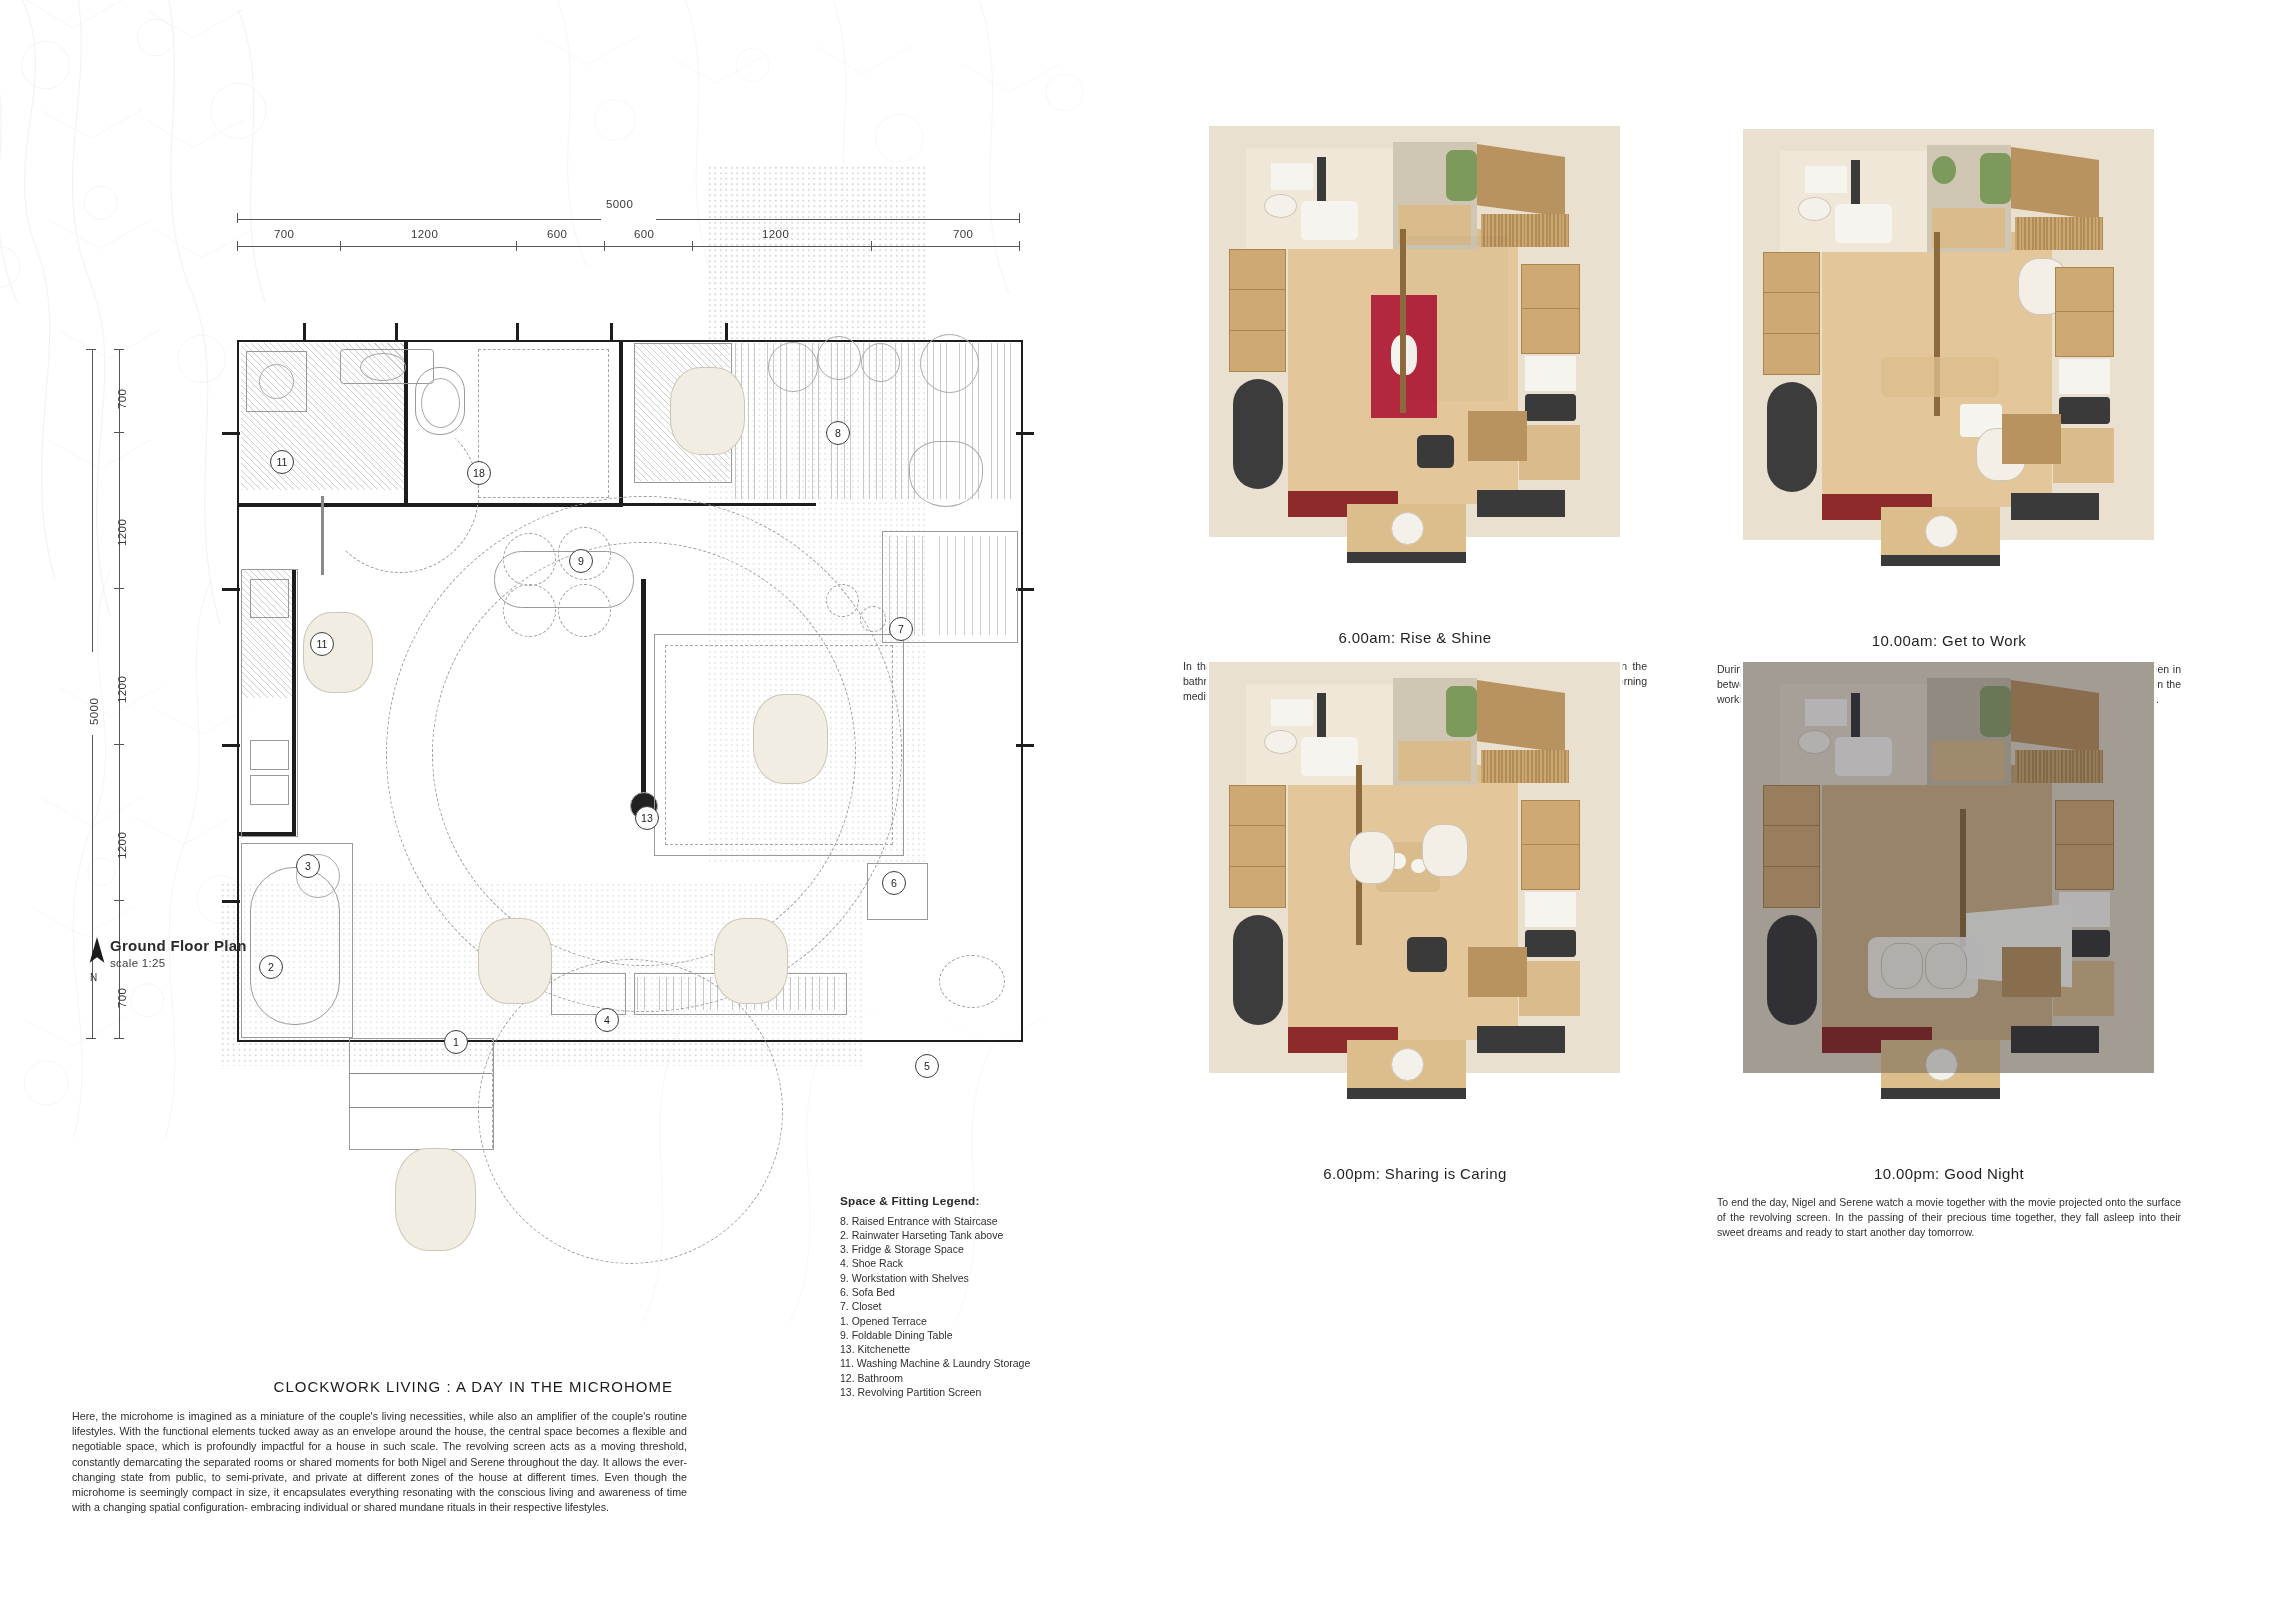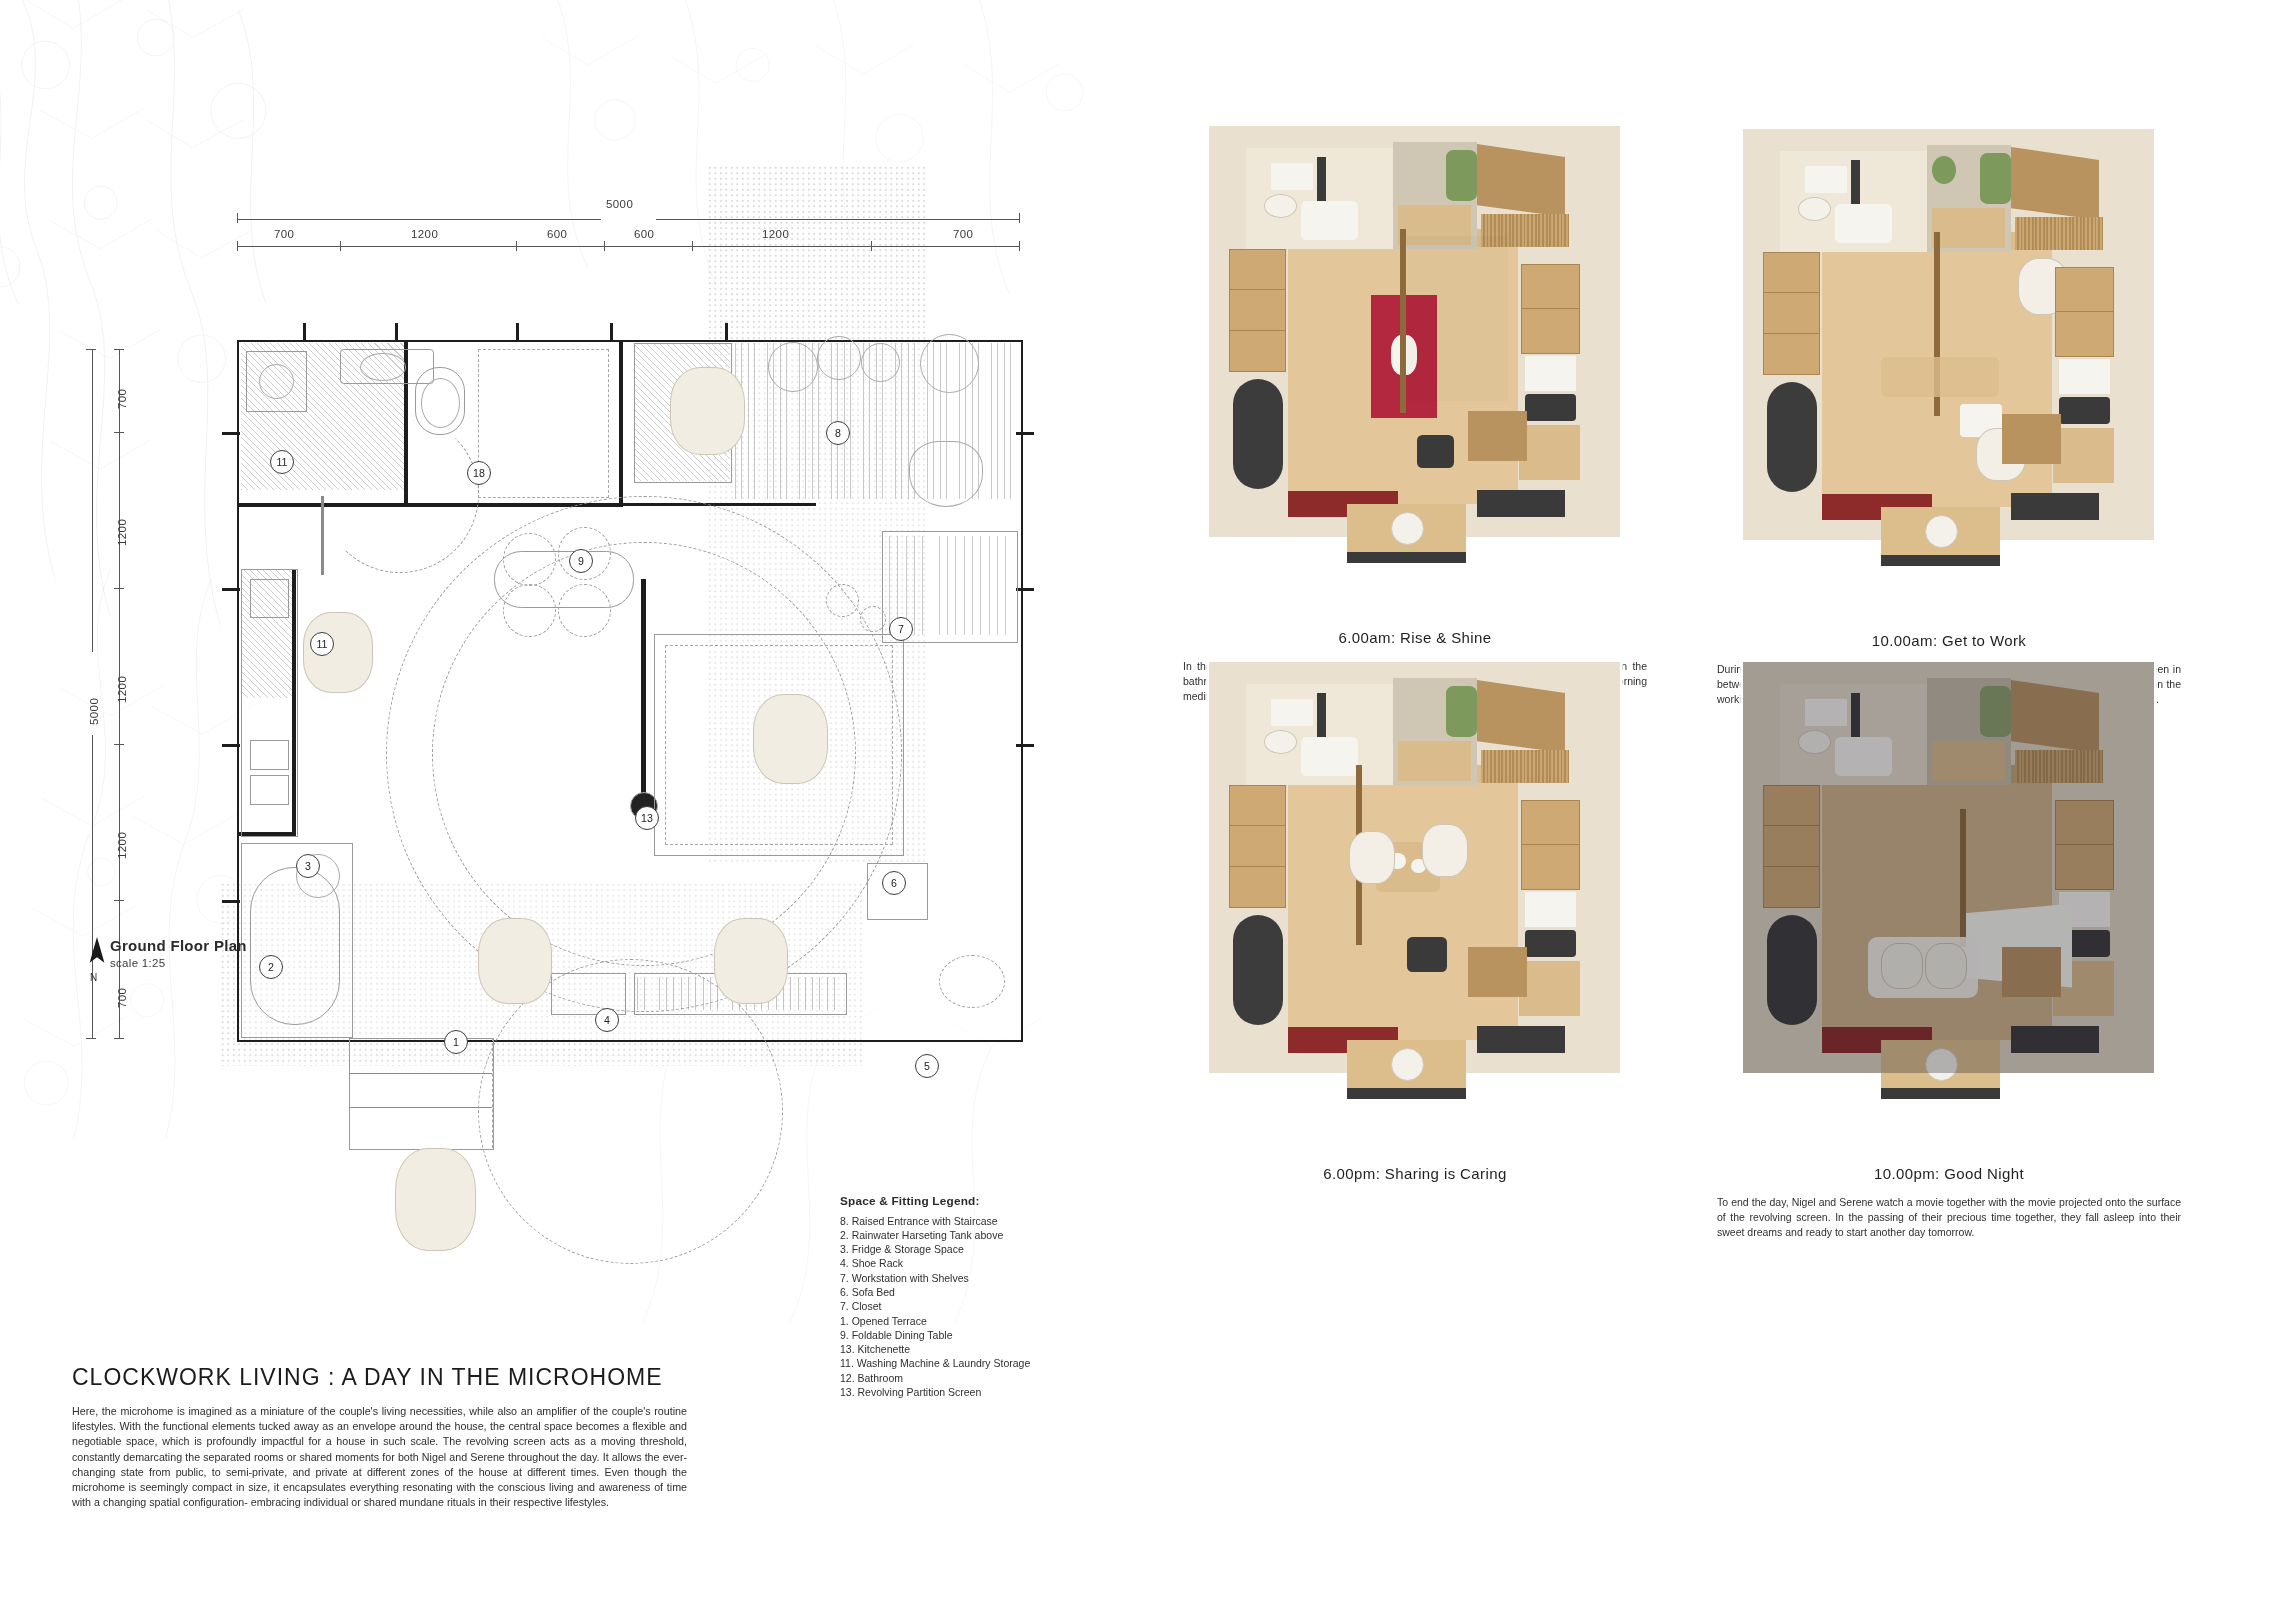--- a/index.html
+++ b/index.html
@@ -51,22 +51,22 @@
   .north{position:absolute;left:85px;top:935px;width:24px;height:37px;}
 
   
   .legend{position:absolute;left:840px;top:1194px;width:275px;}
   .legend h4{margin:0 0 5.5px 0;font-size:11.8px;font-weight:bold;letter-spacing:0.2px;}
   .legend ol{margin:0;padding:0;list-style:none;}
   .legend li{font-size:10.5px;line-height:14.3px;color:#2f2f2f;}
 
   
   .titleblock{position:absolute;left:72px;top:1364px;width:615px;}
-  .titleblock h1{margin:0;font-size:23px;font-weight:normal;letter-spacing:1px;
-      color:#1b1b1b;}
+  .titleblock h1{margin:14px;font-size:15px;font-weight:normal;letter-spacing:1px;
+      color:#1b1b1b;text-align:right;}
   .titleblock p{margin:13px 0 0 0;font-size:10.7px;line-height:15.2px;
       text-align:justify;color:#2e2e2e;}
 
   
   .right-sheet{position:absolute;left:1148px;top:0;width:1148px;height:1624px;}
   .tile{position:absolute;width:464px;}
   .tile .iso{position:relative;width:464px;height:514px;}
   .tile .cap{margin-top:16.5px;text-align:center;font-size:15px;letter-spacing:0.4px;
       color:#1f1f1f;}
   .tile .desc{margin-top:13px;font-size:10.5px;line-height:15px;text-align:justify;
@@ -349,21 +349,21 @@
   </div>
   <div style="position:absolute;left:90px;top:972px;font-size:10px;color:#333;">N</div>
 
   <div class="legend">
     <h4>Space &amp; Fitting Legend:</h4>
     <ol>
       <li>8. Raised Entrance with Staircase</li>
       <li>2. Rainwater Harseting Tank above</li>
       <li>3. Fridge &amp; Storage Space</li>
       <li>4. Shoe Rack</li>
-      <li>7. Workstation with Shelves</li>
+      <li>9. Workstation with Shelves</li>
       <li>6. Sofa Bed</li>
       <li>7. Closet</li>
       <li>1. Opened Terrace</li>
       <li>9. Foldable Dining Table</li>
       <li>13. Kitchenette</li>
       <li>11. Washing Machine &amp; Laundry Storage</li>
       <li>12. Bathroom</li>
       <li>13. Revolving Partition Screen</li>
     </ol>
   </div>

